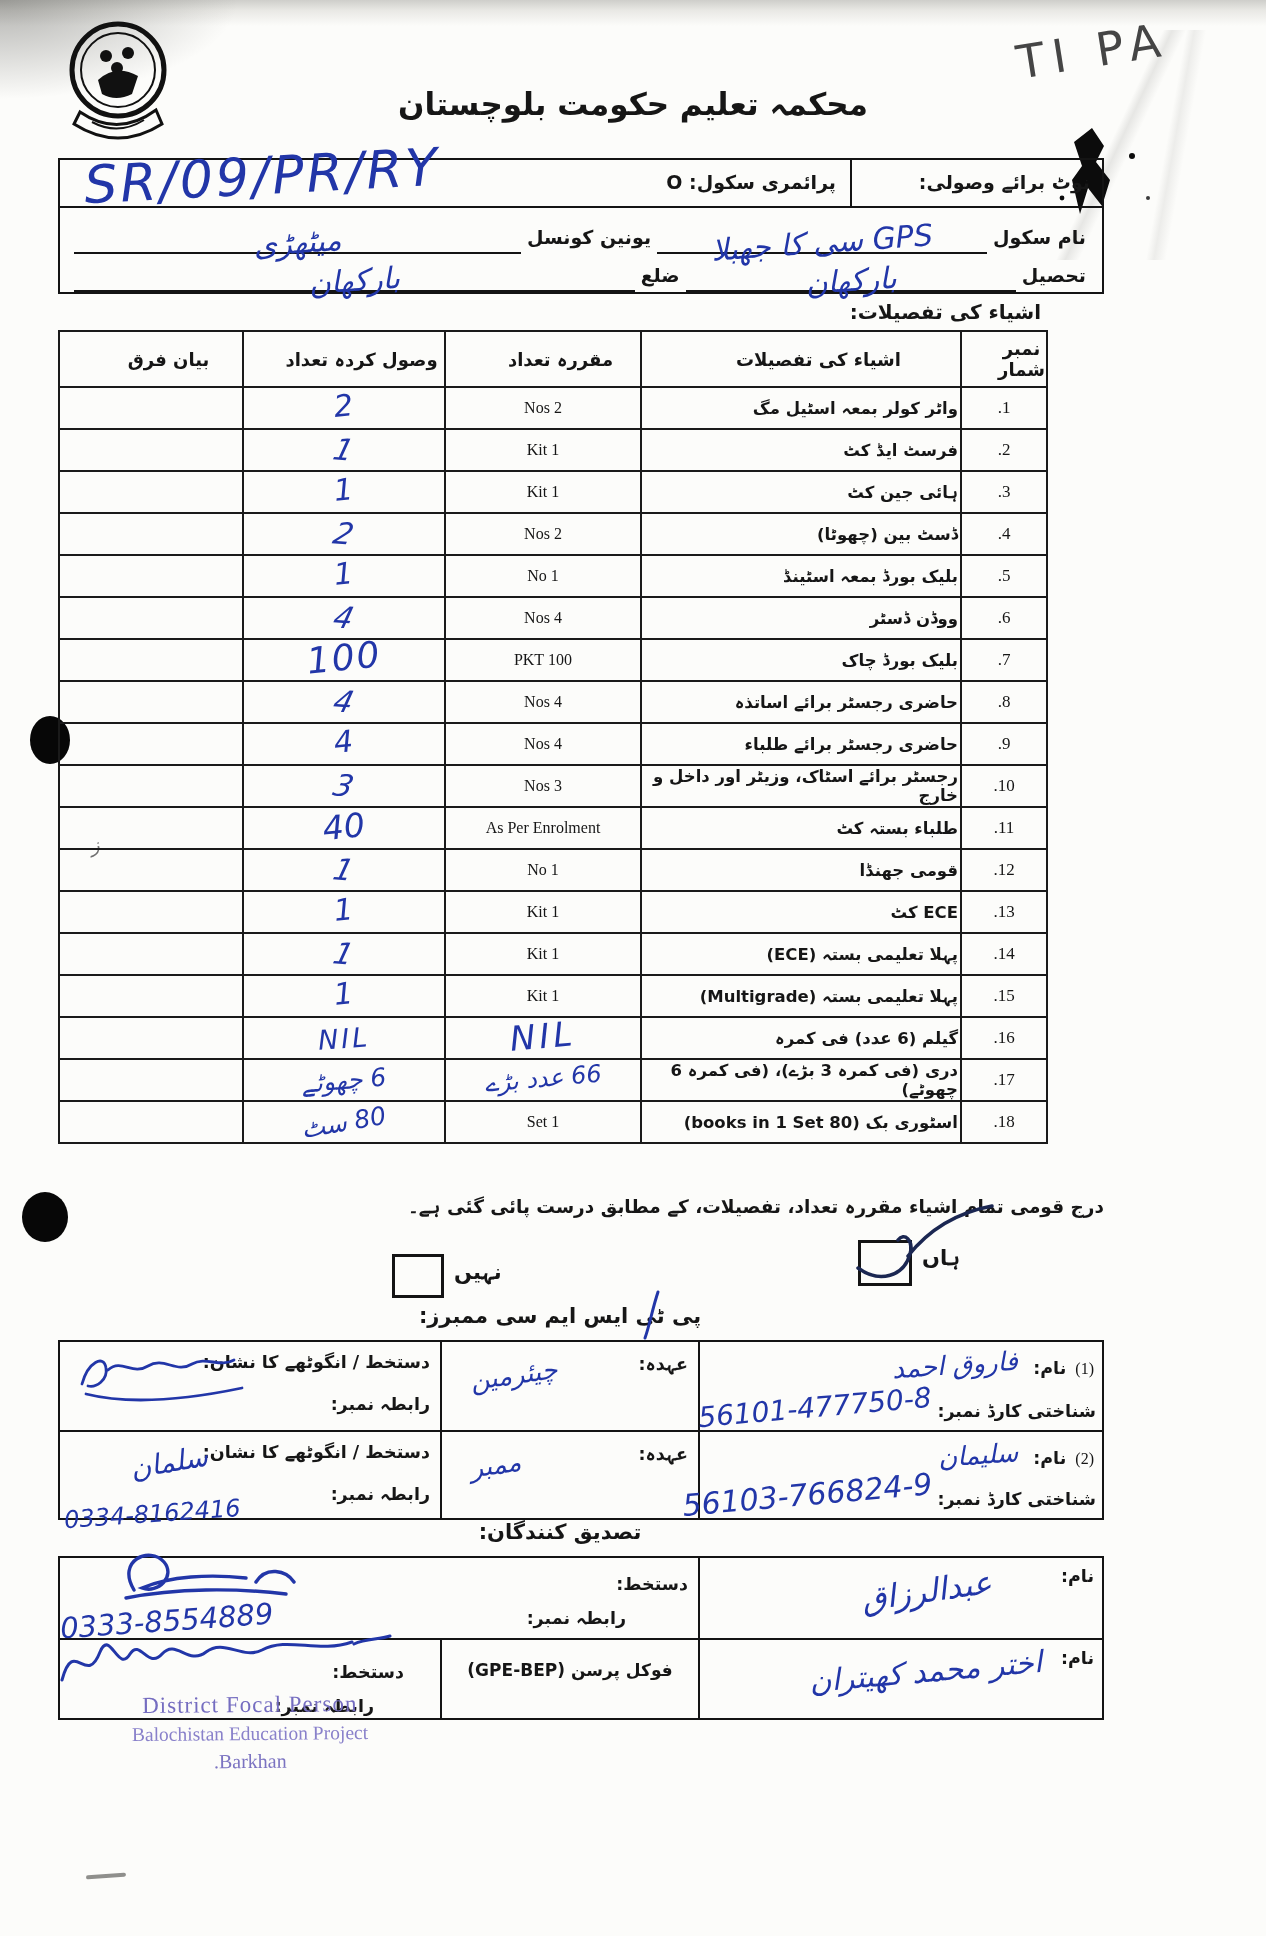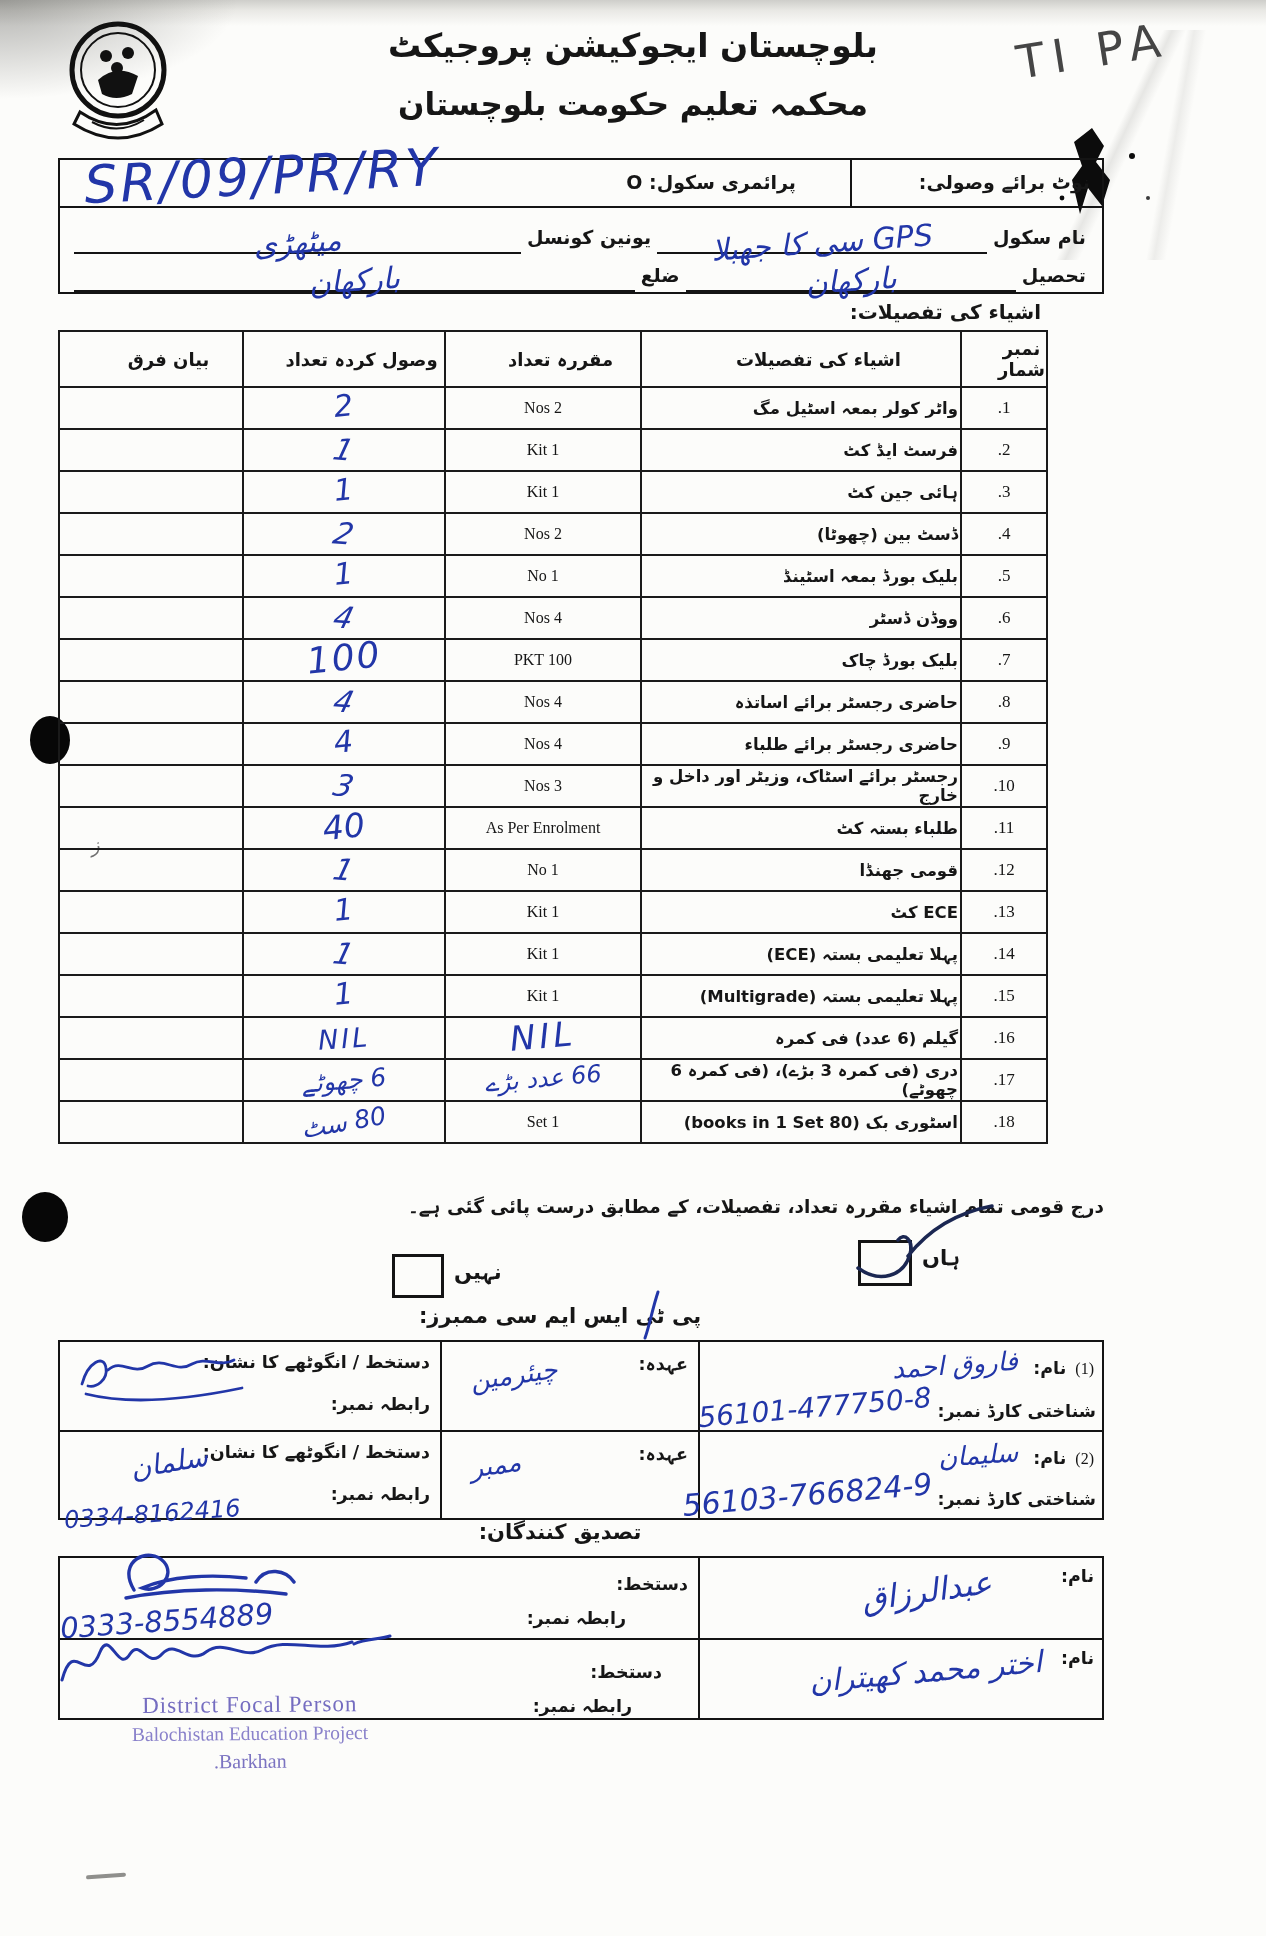--- a/index.html
+++ b/index.html
@@ -29,21 +29,21 @@
   .title2 { position:absolute; left:0; width:100%; top:86px; text-align:center; font-size:31px; font-weight:700; }
   .corner-note { position:absolute; left:1016px; top:24px; font-size:46px; color:#454545;
     transform:rotate(-9deg); letter-spacing:8px; direction:ltr; font-weight:400; }
   .blot { position:absolute; left:1052px; top:126px; }
   
   :root { --ink:#2236a8; }
   .hand { color:var(--ink); font-style:italic; font-family:"DejaVu Sans",sans-serif; display:inline-block; }
   
   .topform { position:absolute; left:58px; top:158px; width:1046px; height:136px; border:2.5px solid #141414; }
   .tf-r1 { height:48px; border-bottom:2.5px solid #141414; display:flex; }
-  .tf-note { width:252px; border-left:2.5px solid #141414; font-size:19px; font-weight:700; padding:11px 12px 0 16px;margin-left:40px; }
+  .tf-note { width:252px; border-left:2.5px solid #141414; font-size:19px; font-weight:700; padding:11px 12px 0 16px; }
   .tf-code { flex:1; position:relative; }
   .tf-ps-label { position:absolute; right:14px; top:11px; font-size:19px; font-weight:700; }
   .hand-code { position:absolute; left:24px; top:-14px; font-size:52px; letter-spacing:3px; transform:rotate(-3deg); direction:ltr; }
   .tf-row { display:flex; align-items:flex-end; padding:0 10px 0 14px; }
   .tf-r2 { height:46px; }
   .tf-r3 { height:38px; }
   .tf-lbl { font-size:19px; font-weight:700; padding:0 6px 6px 6px; white-space:nowrap; }
   .tf-line { border-bottom:2.5px solid #141414; height:100%; position:relative; }
   .tf-line.w1 { flex:0 0 330px; }
   .tf-line.w2 { flex:1; }
@@ -134,21 +134,20 @@
       <circle cx="58" cy="50" r="37" fill="none" stroke="#111" stroke-width="2"></circle>
       <circle cx="46" cy="36" r="6" fill="#111"></circle>
       <circle cx="68" cy="33" r="6" fill="#111"></circle>
       <circle cx="57" cy="48" r="6" fill="#111"></circle>
       <path d="M38 60 Q56 44 78 56 L72 74 Q56 82 42 74 Z" fill="#111"></path>
       <path d="M20 92 Q58 118 96 90 L102 104 Q58 132 14 104 Z" fill="none" stroke="#111" stroke-width="3"></path>
       <path d="M32 102 Q58 116 84 100" fill="none" stroke="#111" stroke-width="2"></path>
     </svg>
   </div>
 
-  <div class="title1">بلوچستان ایجوکیشن پروجیکٹ</div>
   <div class="title2">محکمہ تعلیم حکومت بلوچستان</div>
 
   <div class="corner-note">TI PA</div>
   <div class="blot">
     <svg width="120" height="110" viewBox="0 0 120 110">
       <path d="M40 2 L52 20 L44 36 L58 54 L50 80 L36 62 L28 88 L20 54 L30 40 L22 16 Z" fill="#0c0c0c"></path>
       <circle cx="80" cy="30" r="3" fill="#0c0c0c"></circle>
       <circle cx="10" cy="72" r="2.4" fill="#0c0c0c"></circle>
       <circle cx="96" cy="72" r="2" fill="#3a3a3a"></circle>
     </svg>
@@ -437,20 +436,21 @@
         </span>
         <span class="hand hand-phone v1-phone ltr">0333-8554889</span>
       </div>
     </div>
 
     <div class="brow">
       <div class="cell-name">
         <span class="lbl">نام:</span>
         <span class="hand v-name-hand v2-name-hand">اختر محمد کھیتران</span>
       </div>
+      <div class="cell-desig v-desig">فوکل پرسن (GPE-BEP)</div>
       <div class="cell-sig">
         <span class="lbl sig-lbl1" style="top:22px; right:36px;">دستخط:</span>
         <span class="lbl sig-lbl2" style="top:56px; right:66px;">رابطہ نمبر:</span>
         <span class="sig-svg" style="left:-4px; top:-14px;">
           <svg width="350" height="70" viewBox="0 0 350 70">
             <path d="M6 54 C18 10 30 62 44 26 C54 2 62 48 74 28 C84 12 92 44 106 28 C120 12 132 40 150 26 C168 12 186 34 206 24 C232 10 262 28 296 16 M298 18 C310 12 322 14 334 10" style="stroke-width:3"></path>
           </svg>
         </span>
       </div>
     </div>

